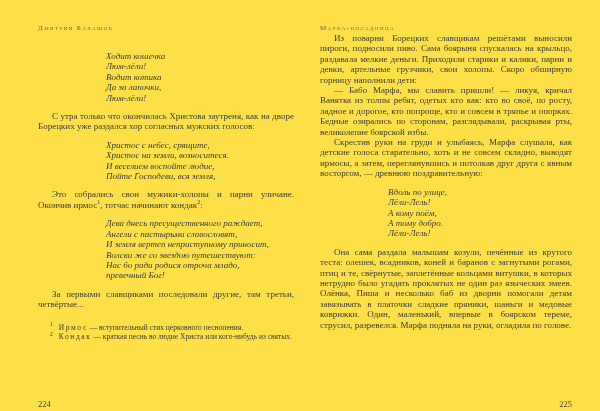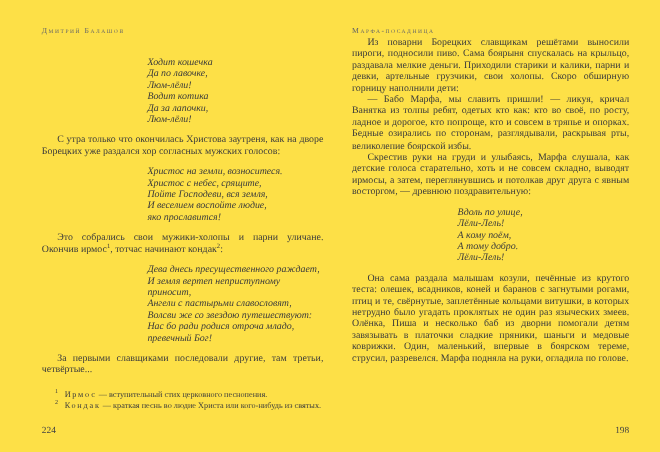--- a/index.html
+++ b/index.html
@@ -26,21 +26,21 @@
     white-space: nowrap;
   }
   .running-header.right { text-align: left; }
 
   .body-text { font-size: 9px; line-height: 10.4px; text-align: justify; }
   .body-text p { margin: 0; text-indent: 14px; }
 
   .verse {
     font-style: italic;
     text-align: left;
-    margin: 8px 0 8px 96px;
+    margin: 8px 0 8px 68px;
   }
   .verse .verse-line { line-height: 10.4px; }
 
   .sup {
     font-size: 6px;
     vertical-align: super;
     line-height: 0;
   }
 
   .first-para { margin-top: 18px; }
@@ -51,63 +51,61 @@
     font-size: 7.5px;
     line-height: 9.8px;
     text-align: justify;
   }
   .footnote { text-indent: 0; padding-left: 12px; }
   .fn-marker { font-size: 5.5px; vertical-align: super; line-height: 0; margin-right: 6px; }
   .fn-term { letter-spacing: 1.6px; }
 
   .page-number {
     position: absolute;
-    bottom: 15px;
+    bottom: 2px;
     font-size: 8.5px;
     color: #444;
     text-align: right;
   }
   .page-number.pn-left  { left: 38px; }
   .page-number.pn-right { right: 28px; }
 </style>
 </head>
 <body>
 
 <div class="spread">
 
   <div class="page page-left">
     <div class="running-header">Дмитрий Балашов</div>
 
     <div class="body-text">
 
       <div class="verse first-para">
         <div class="verse-line">Ходит кошечка</div>
-        <div class="verse-line">Да по лавочке,</div>
         <div class="verse-line">Люм-лёли!</div>
         <div class="verse-line">Водит котика</div>
         <div class="verse-line">Да за лапочки,</div>
         <div class="verse-line">Люм-лёли!</div>
       </div>
 
       <p class="para-gap">С утра только что окончилась Христова заутреня, как на дворе Борецких уже раздался хор согласных мужских голосов:</p>
 
       <div class="verse">
+        <div class="verse-line">Христос с небес, срящите,</div>
         <div class="verse-line">Христос на земли, возноситеся.</div>
-        <div class="verse-line">Христос с небес, срящите,</div>
+        <div class="verse-line">И веселием воспойте людие,</div>
         <div class="verse-line">Пойте Господеви, вся земля,</div>
-        <div class="verse-line">И веселием воспойте людие,</div>
-        <div class="verse-line">яко прославится!</div>
       </div>
 
       <p class="para-gap"><span>Это собрались свои мужики-холопы и парни уличане. Окончив ирмос</span><span class="sup">1</span><span>, тотчас начинают кондак</span><span class="sup">2</span><span>:</span></p>
 
       <div class="verse">
         <div class="verse-line">Дева днесь пресущественного раждает,</div>
+        <div class="verse-line">Ангели с пастырьми славословят,</div>
         <div class="verse-line">И земля вертеп неприступному приносит,</div>
-        <div class="verse-line">Ангели с пастырьми славословят,</div>
         <div class="verse-line">Волсви же со звездою путешествуют:</div>
         <div class="verse-line">Нас бо ради родися отроча младо,</div>
         <div class="verse-line">превечный Бог!</div>
       </div>
 
       <p class="para-gap">За первыми славщиками последовали другие, там третьи, четвёртые...</p>
 
       <div class="footnotes">
         <div class="footnote"><span class="fn-marker">1</span><span class="fn-term">Ирмос</span> <span>— вступительный стих церковного песнопения.</span></div>
         <div class="footnote"><span class="fn-marker">2</span><span class="fn-term">Кондак</span> <span>— краткая песнь во людие Христа или кого-нибудь из святых.</span></div>
@@ -130,16 +128,16 @@
         <div class="verse-line">Вдоль по улице,</div>
         <div class="verse-line">Лёли-Лель!</div>
         <div class="verse-line">А кому поём,</div>
         <div class="verse-line">А тому добро.</div>
         <div class="verse-line">Лёли-Лель!</div>
       </div>
 
       <p>Она сама раздала малышам козули, печённые из крутого теста: олешек, всадников, коней и баранов с загнутыми рогами, птиц и те, свёрнутые, заплетённые кольцами витушки, в которых нетрудно было угадать проклятых не один раз языческих змеев. Олёнка, Пиша и несколько баб из дворни помогали детям завязывать в платочки сладкие пряники, шаньги и медовые коврижки. Один, маленький, впервые в боярском тереме, струсил, разревелся. Марфа подняла на руки, огладила по голове.</p>
     </div>
 
-    <div class="page-number pn-right">198</div>
+    <div class="page-number pn-right">225</div>
   </div>
 
 </div>
 
 </body></html>

